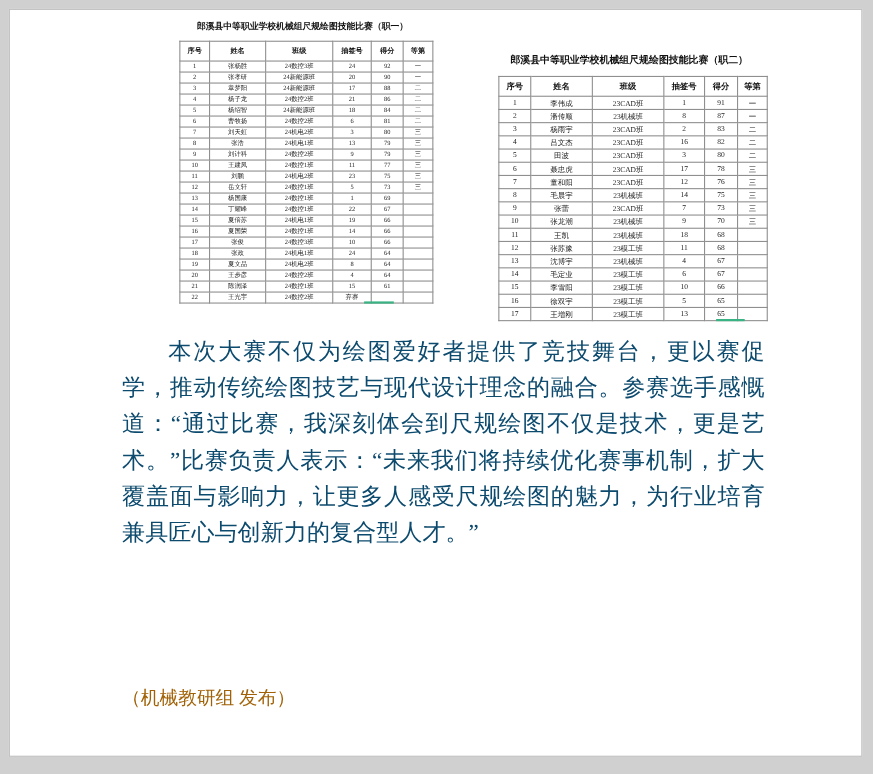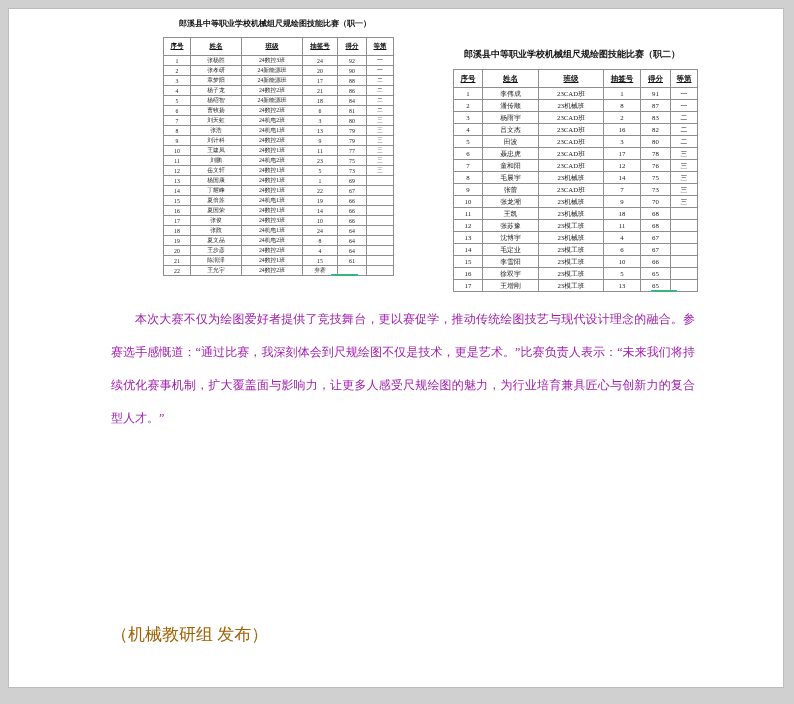--- a/index.html
+++ b/index.html
@@ -28,21 +28,21 @@
   }
   .tb1 .table-title{font-size:8px;line-height:10px;margin-bottom:8px;}
   .tb2 .table-title{font-size:9px;line-height:11px;margin-bottom:9px;}
   table{border-collapse:collapse;table-layout:fixed;width:100%;}
   th,td{
     border:1px solid #8f8f8f;
     text-align:center;vertical-align:middle;
     padding:0;overflow:hidden;white-space:nowrap;
     font-weight:normal;color:#222;
   }
-  th{font-weight:bold;color:#111;text-decoration:underline;}
+  th{font-weight:bold;color:#111;}
   .tb1 th{font-size:6.5px;height:17px;}
   .tb1 td{font-size:5.8px;height:8.8px;}
   .tb2 th{font-size:7.5px;height:17px;}
   .tb2 td{font-size:6.8px;height:11px;}
   .tb1 th:nth-child(1){width:26px}
   .tb1 th:nth-child(2){width:50px}
   .tb1 th:nth-child(3){width:60px}
   .tb1 th:nth-child(4){width:34px}
   .tb1 th:nth-child(5){width:28px}
   .tb1 th:nth-child(6){width:26px}
@@ -51,22 +51,22 @@
   .tb2 th:nth-child(3){width:64px}
   .tb2 th:nth-child(4){width:36px}
   .tb2 th:nth-child(5){width:29px}
   .tb2 th:nth-child(6){width:26px}
   .sel-mark{height:2px;margin-top:-2px;}
   .tb1 .sel-mark{width:27px;margin-left:168px;}
   .tb2 .sel-mark{width:26px;margin-left:198px;}
   
   .bodytext{
     position:absolute;left:102px;top:294px;width:584px;
-    font-size:12px;line-height:33px;
-    text-align:justify;color:#a21caf;
+    font-size:21px;line-height:33px;
+    text-align:justify;color:#0c4a6e;
   }
   .bodytext p{margin:0;text-indent:2em;}
   .footer-note{
     position:absolute;left:102px;top:614px;
     font-size:17px;color:#a16207;white-space:nowrap;
   }
 </style>
 </head>
 <body>
 

